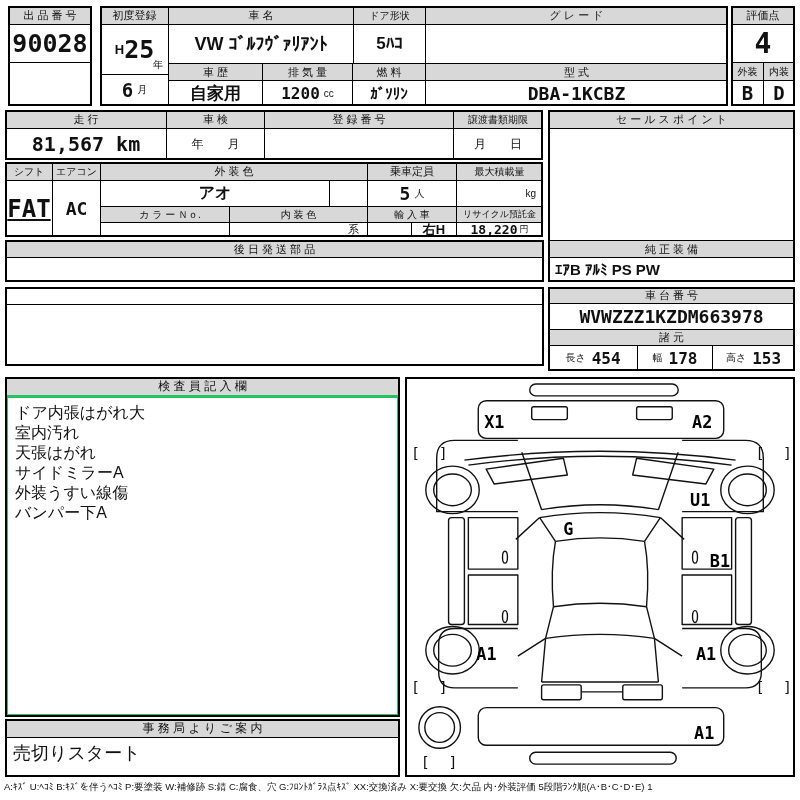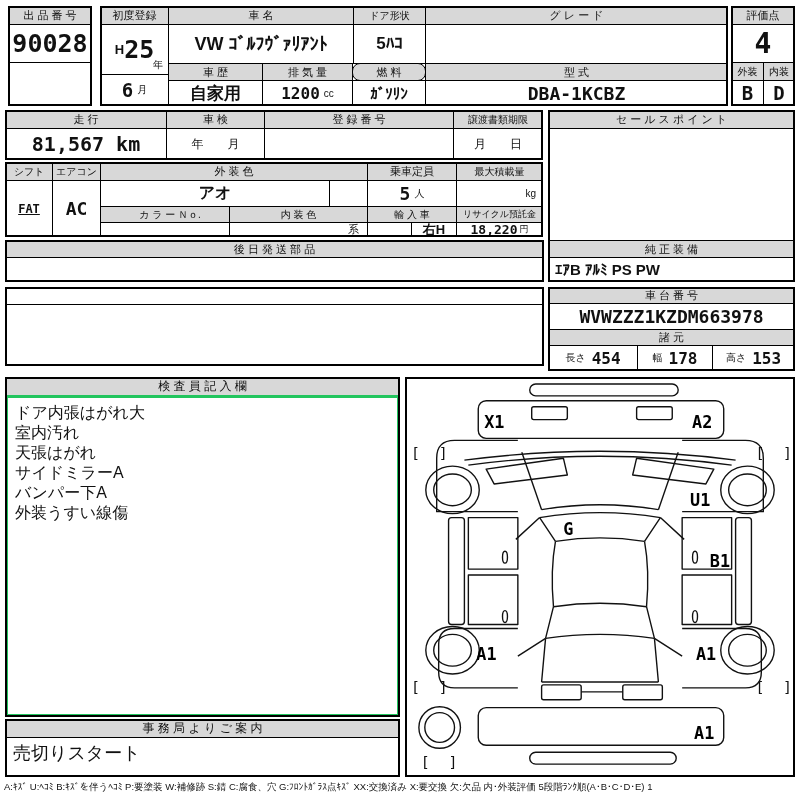--- a/index.html
+++ b/index.html
@@ -51,21 +51,21 @@
 
   <div class="cell hdr" style="left:168px;top:63px;width:95px;height:18px;">車 歴</div>
   <div class="cell" style="left:168px;top:80px;width:95px;height:26px;font-size:17px;font-weight:bold;">自家用</div>
 
   <div class="cell hdr" style="left:262px;top:63px;width:91px;height:18px;">排 気 量</div>
   <div class="cell" style="left:262px;top:80px;width:91px;height:26px;">
     <span class="mono" style="font-size:16px;">1200</span>
     <span class="unit">cc</span>
   </div>
 
-  <div class="cell hdr" style="left:352px;top:63px;width:74px;height:18px;border-radius:8px;">燃 料</div>
+  <div class="cell hdr" style="left:352px;top:63px;width:74px;height:18px;">燃 料</div>
   <div class="cell" style="left:352px;top:80px;width:74px;height:26px;font-size:15px;font-weight:bold;">ｶﾞｿﾘﾝ</div>
 
   <div class="cell hdr" style="left:425px;top:63px;width:303px;height:18px;">型 式</div>
   <div class="cell mono" style="left:425px;top:80px;width:303px;height:26px;font-size:18px;">DBA-1KCBZ</div>
   <div class="outline" style="left:100px;top:6px;width:628px;height:100px;"></div>
 
   <div class="cell hdr" style="left:731px;top:6px;width:64px;height:19px;">評価点</div>
   <div class="cell mono" style="left:731px;top:24px;width:64px;height:39px;font-size:28px;">4</div>
   <div class="cell hdr" style="left:731px;top:62px;width:33px;height:19px;font-size:10px;">外装</div>
   <div class="cell hdr" style="left:763px;top:62px;width:32px;height:19px;font-size:10px;">内装</div>
@@ -78,21 +78,21 @@
   <div class="cell hdr" style="left:166px;top:110px;width:99px;height:19px;">車 検</div>
   <div class="cell" style="left:166px;top:128px;width:99px;height:32px;font-size:12px;">年　　月</div>
   <div class="cell hdr" style="left:264px;top:110px;width:190px;height:19px;">登 録 番 号</div>
   <div class="cell" style="left:264px;top:128px;width:190px;height:32px;"></div>
   <div class="cell hdr" style="left:453px;top:110px;width:90px;height:19px;font-size:10px;">譲渡書類期限</div>
   <div class="cell" style="left:453px;top:128px;width:90px;height:32px;font-size:12px;">月　　日</div>
   <div class="outline" style="left:5px;top:110px;width:538px;height:50px;"></div>
 
   <div class="cell hdr" style="left:5px;top:162px;width:48px;height:19px;font-size:10px;">シフト</div>
   <div class="cell hdr" style="left:52px;top:162px;width:49px;height:19px;font-size:10px;">エアコン</div>
-  <div class="cell mono" style="left:5px;top:180px;width:48px;height:57px;font-size:12px;text-decoration:underline;">FAT</div>
+  <div class="cell mono" style="left:5px;top:180px;width:48px;height:57px;font-size:24px;text-decoration:underline;">FAT</div>
   <div class="cell mono" style="left:52px;top:180px;width:49px;height:57px;font-size:18px;">AC</div>
 
   <div class="cell hdr" style="left:100px;top:162px;width:268px;height:19px;">外 装 色</div>
   <div class="cell" style="left:100px;top:180px;width:230px;height:27px;font-size:16px;font-weight:bold;">アオ</div>
   <div class="cell" style="left:329px;top:180px;width:39px;height:27px;"></div>
   <div class="cell hdr" style="left:100px;top:206px;width:140px;height:17px;font-size:10px;">カ ラ ー Ｎｏ.</div>
   <div class="cell hdr" style="left:229px;top:206px;width:139px;height:17px;font-size:10px;">内 装 色</div>
   <div class="cell" style="left:100px;top:222px;width:130px;height:15px;"></div>
   <div class="cell right" style="left:229px;top:222px;width:139px;height:15px;font-size:11px;padding-right:8px;">系</div>
 
@@ -142,22 +142,22 @@
     <span class="mono" style="font-size:16px;">153</span>
   </div>
   <div class="outline" style="left:548px;top:287px;width:247px;height:84px;"></div>
 
   <div class="cell hdr" style="left:5px;top:377px;width:395px;height:19px;font-size:12px;">検 査 員 記 入 欄</div>
   <div class="notes-list" style="left:5px;top:395px;width:395px;height:322px;">
     <div>ドア内張はがれ大</div>
     <div>室内汚れ</div>
     <div>天張はがれ</div>
     <div>サイドミラーA</div>
+    <div>外装うすい線傷</div>
     <div>バンパー下A</div>
-    <div>外装うすい線傷</div>
   </div>
   <div class="outline" style="left:5px;top:377px;width:395px;height:340px;"></div>
 
   <div class="cell hdr" style="left:5px;top:719px;width:395px;height:19px;font-size:12px;">事 務 局 よ り ご 案 内</div>
   <div class="cell left top" style="left:5px;top:737px;width:395px;height:40px;font-size:18px;padding:3px 7px;">売切りスタート</div>
   <div class="outline" style="left:5px;top:719px;width:395px;height:58px;"></div>
 
   <div style="position:absolute;left:405px;top:377px;width:390px;height:400px;box-sizing:border-box;border:2px solid #000;background:#fff;">
     <svg width="386" height="396" viewBox="0 0 390 400" preserveAspectRatio="none">
       <g stroke="#111" fill="none" stroke-width="1.4" stroke-linejoin="round">

